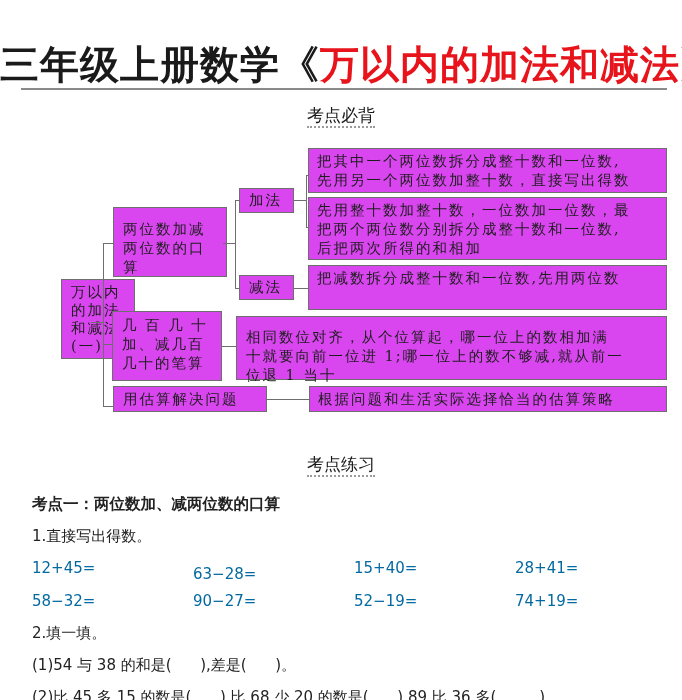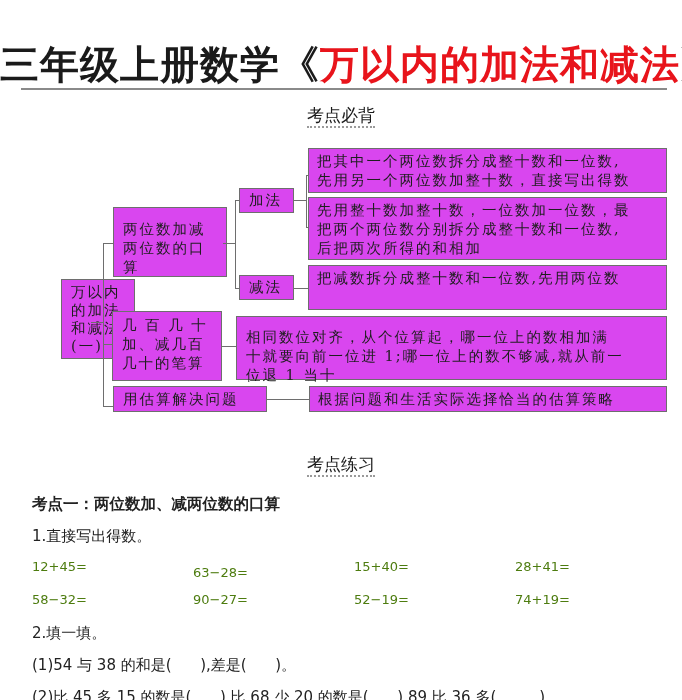--- a/index.html
+++ b/index.html
@@ -9,21 +9,21 @@
   .title { left: 0; top: 38px; width: 682px; text-align: center; font-size: 39px; font-weight: bold;
            letter-spacing: 1px; white-space: nowrap; font-family: Liberation Sans, sans-serif; }
   .title .red { color: #e8141b; }
   .rule { left: 21px; top: 88px; width: 646px; height: 2px; background: #8a8a8a; }
   .section-h { width: 682px; left: 0; text-align: center; font-size: 17px; font-weight: normal; }
   .section-h span { border-bottom: 2px dotted #9a9a9a; padding-bottom: 1px; }
   .box { position: absolute; border: 1.5px solid #6e6e6e; background: #d946ef; box-sizing: border-box;
          font-size: 14.5px; line-height: 19px; letter-spacing: 2px; color: #1e1e1e; }
   .line { position: absolute; background: #6e6e6e; }
   .txt { position: absolute; font-size: 15px; color: #222; white-space: pre; font-family: "DejaVu Sans", sans-serif; }
-  .eq { position: absolute; font-size: 13px; font-family: "DejaVu Sans", sans-serif; color: #4d7c0f; }
+  .eq { position: absolute; font-size: 15px; font-family: "DejaVu Sans", sans-serif; color: #0369a1; }
   .bold { font-weight: bold; font-family: "DejaVu Serif", serif; }
 </style>
 </head>
 <body>
 
 <div class="abs title"><span>三年级上册数学《</span><span class="red">万以内的加法和减法</span><span>》练习</span></div>
 <div class="abs rule"></div>
 
 <div class="abs section-h" style="top:104px;"><span>考点必背</span></div>
 

